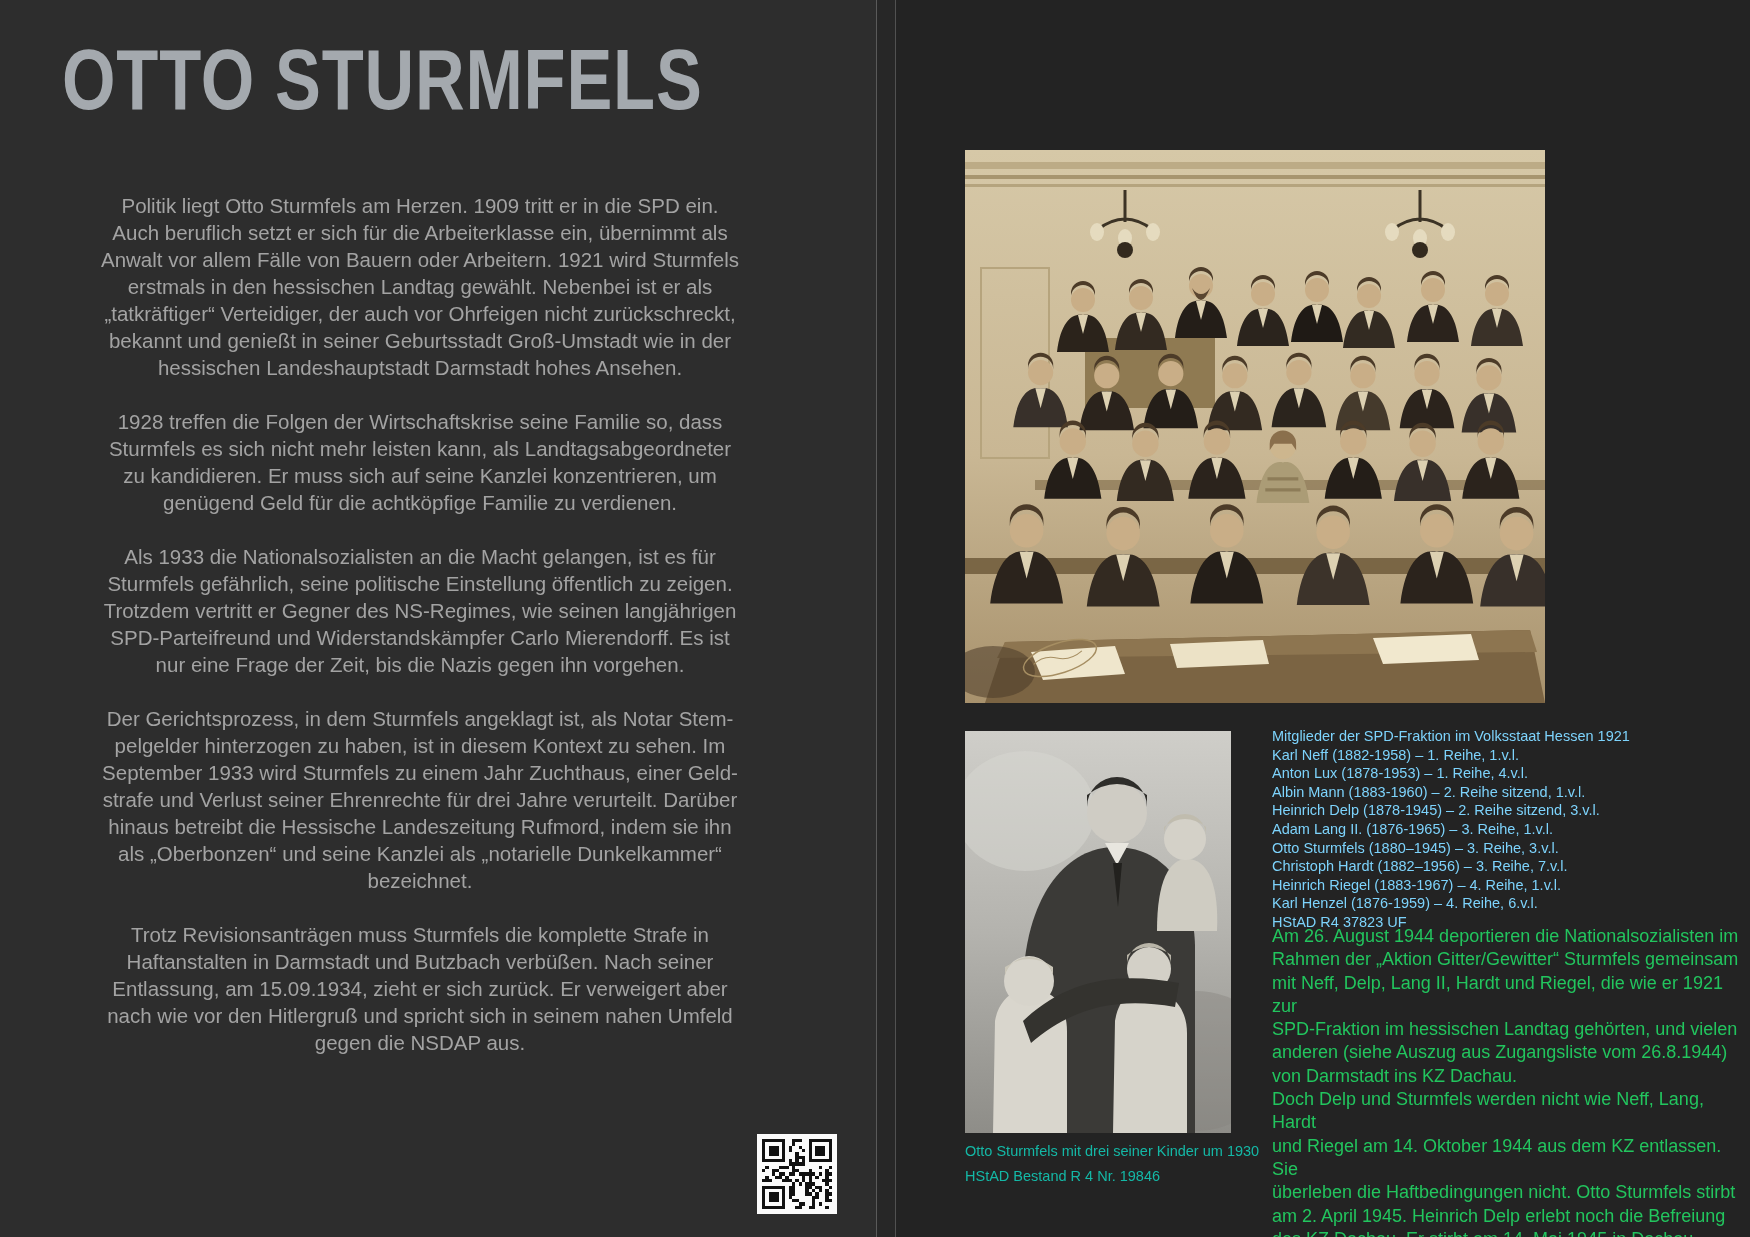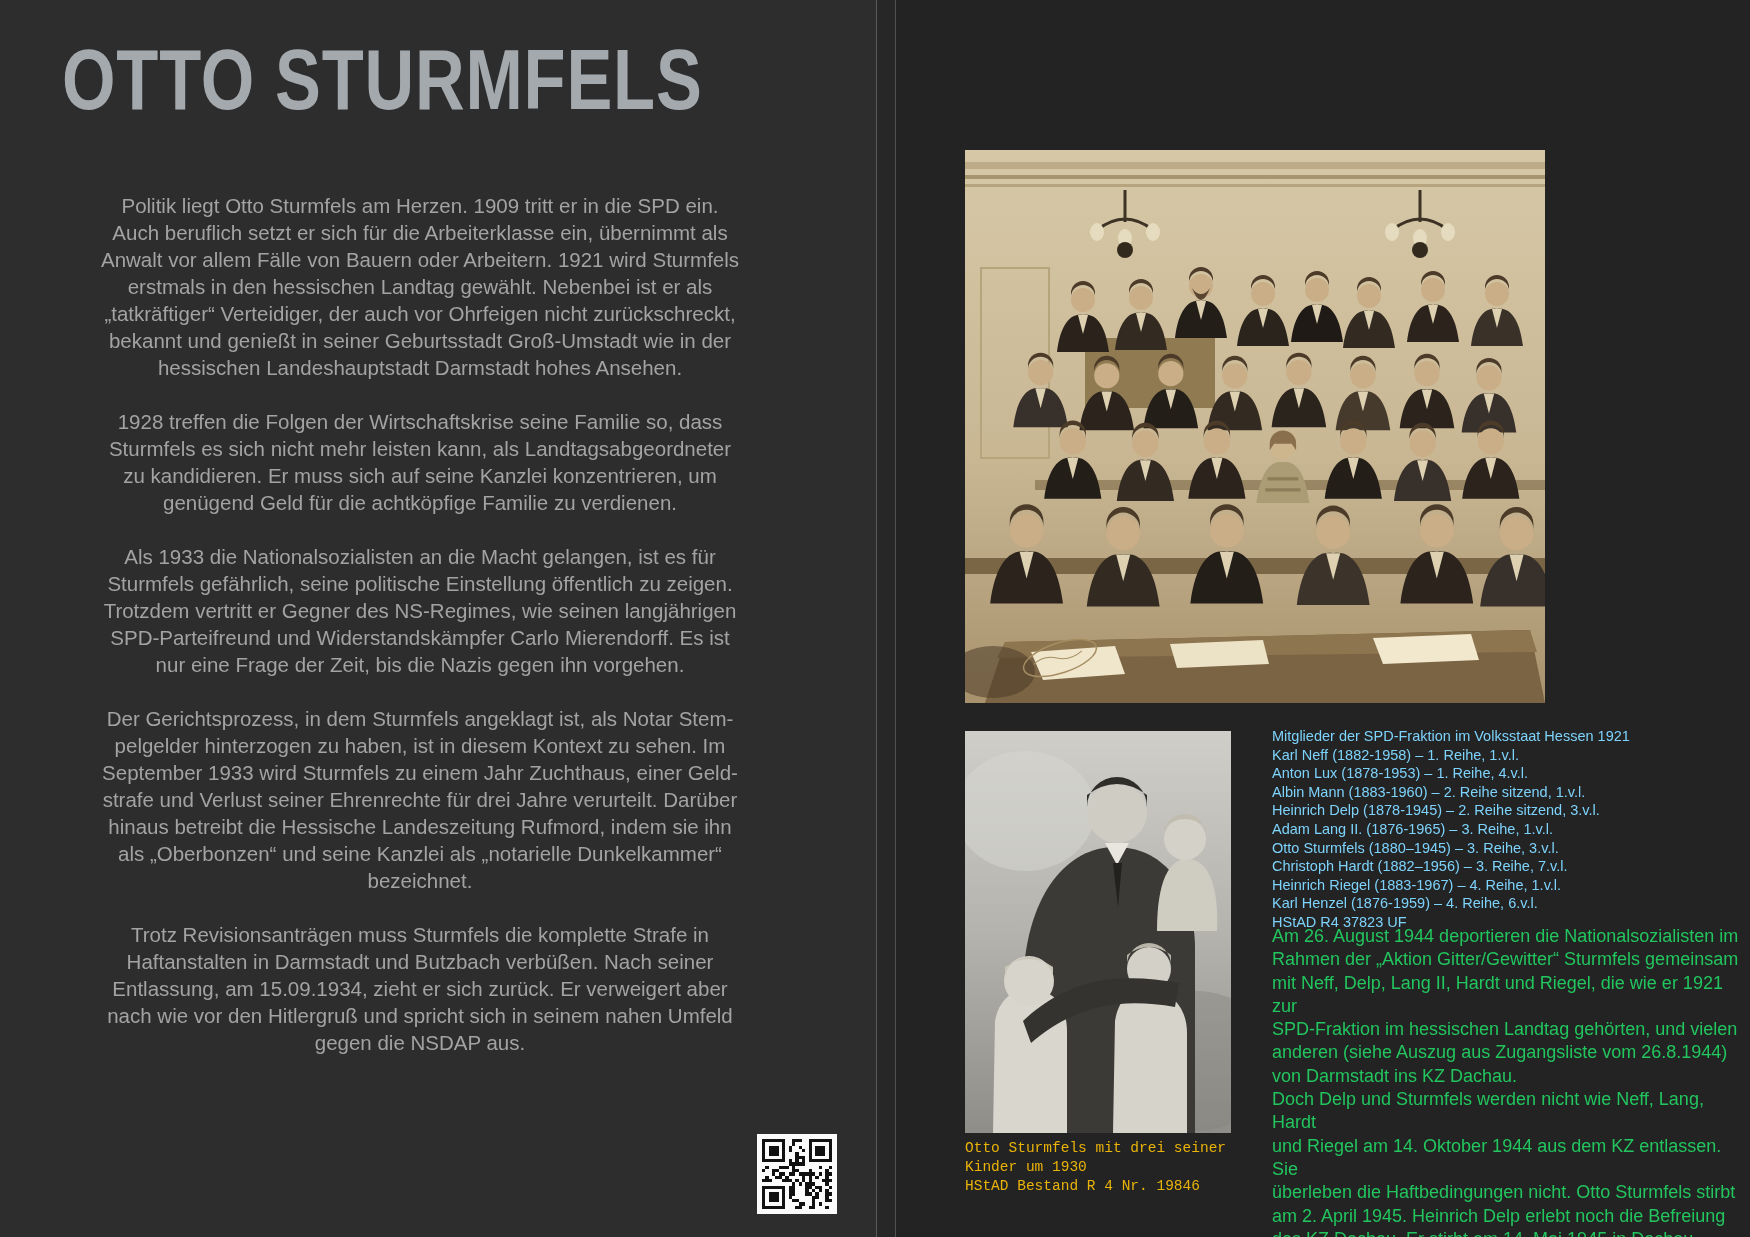--- a/index.html
+++ b/index.html
@@ -20,22 +20,22 @@
 
   
   .photo{position:absolute;display:block;margin:0;}
   .photo svg{display:block;}
   .photo-group{left:965px;top:150px;width:580px;height:553px;}
   .photo-family{left:965px;top:731px;width:266px;height:402px;}
 
   
   .caption-names{position:absolute;left:1272px;top:727px;width:440px;color:#7dd3fc;
                  font-size:14.5px;line-height:18.6px;white-space:pre-line;}
-  .caption-family{position:absolute;left:965px;top:1139px;width:300px;color:#eab308;
-                  font-size:14.5px;line-height:19px;white-space:pre-line;font-family:Liberation Mono, monospace;}
+  .caption-family{position:absolute;left:965px;top:1139px;width:300px;color:#14b8a6;
+                  font-size:14.5px;line-height:25px;white-space:pre-line;}
   .deport-text{position:absolute;left:1272px;top:925px;width:470px;color:#22c55e;
                font-size:18px;line-height:23.3px;white-space:pre-line;}
 
   
   .qr{position:absolute;left:757px;top:1134px;width:80px;height:80px;background:#fbfbfb;
       box-sizing:border-box;padding:5px;}
   .qr svg{width:70px;height:70px;shape-rendering:crispEdges;}
 </style>
 </head>
 <body>

